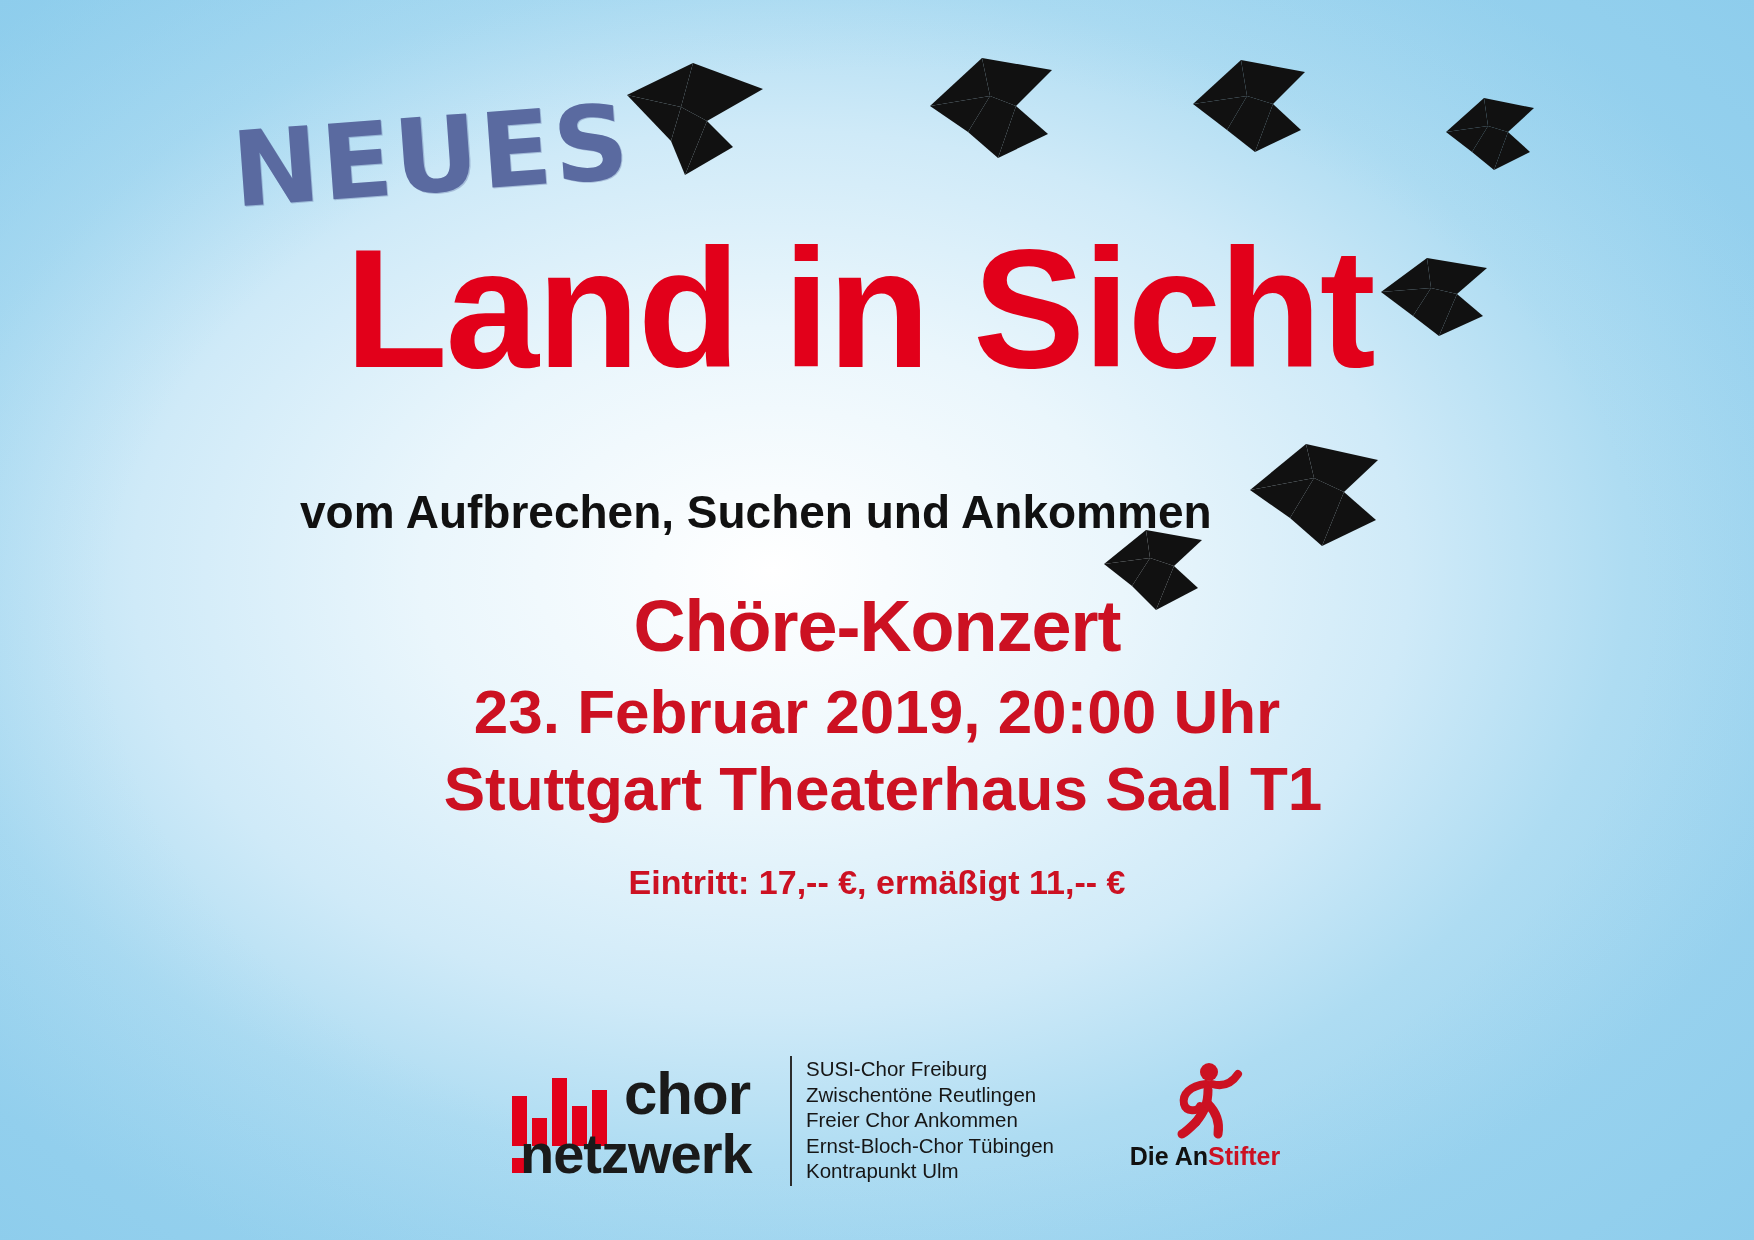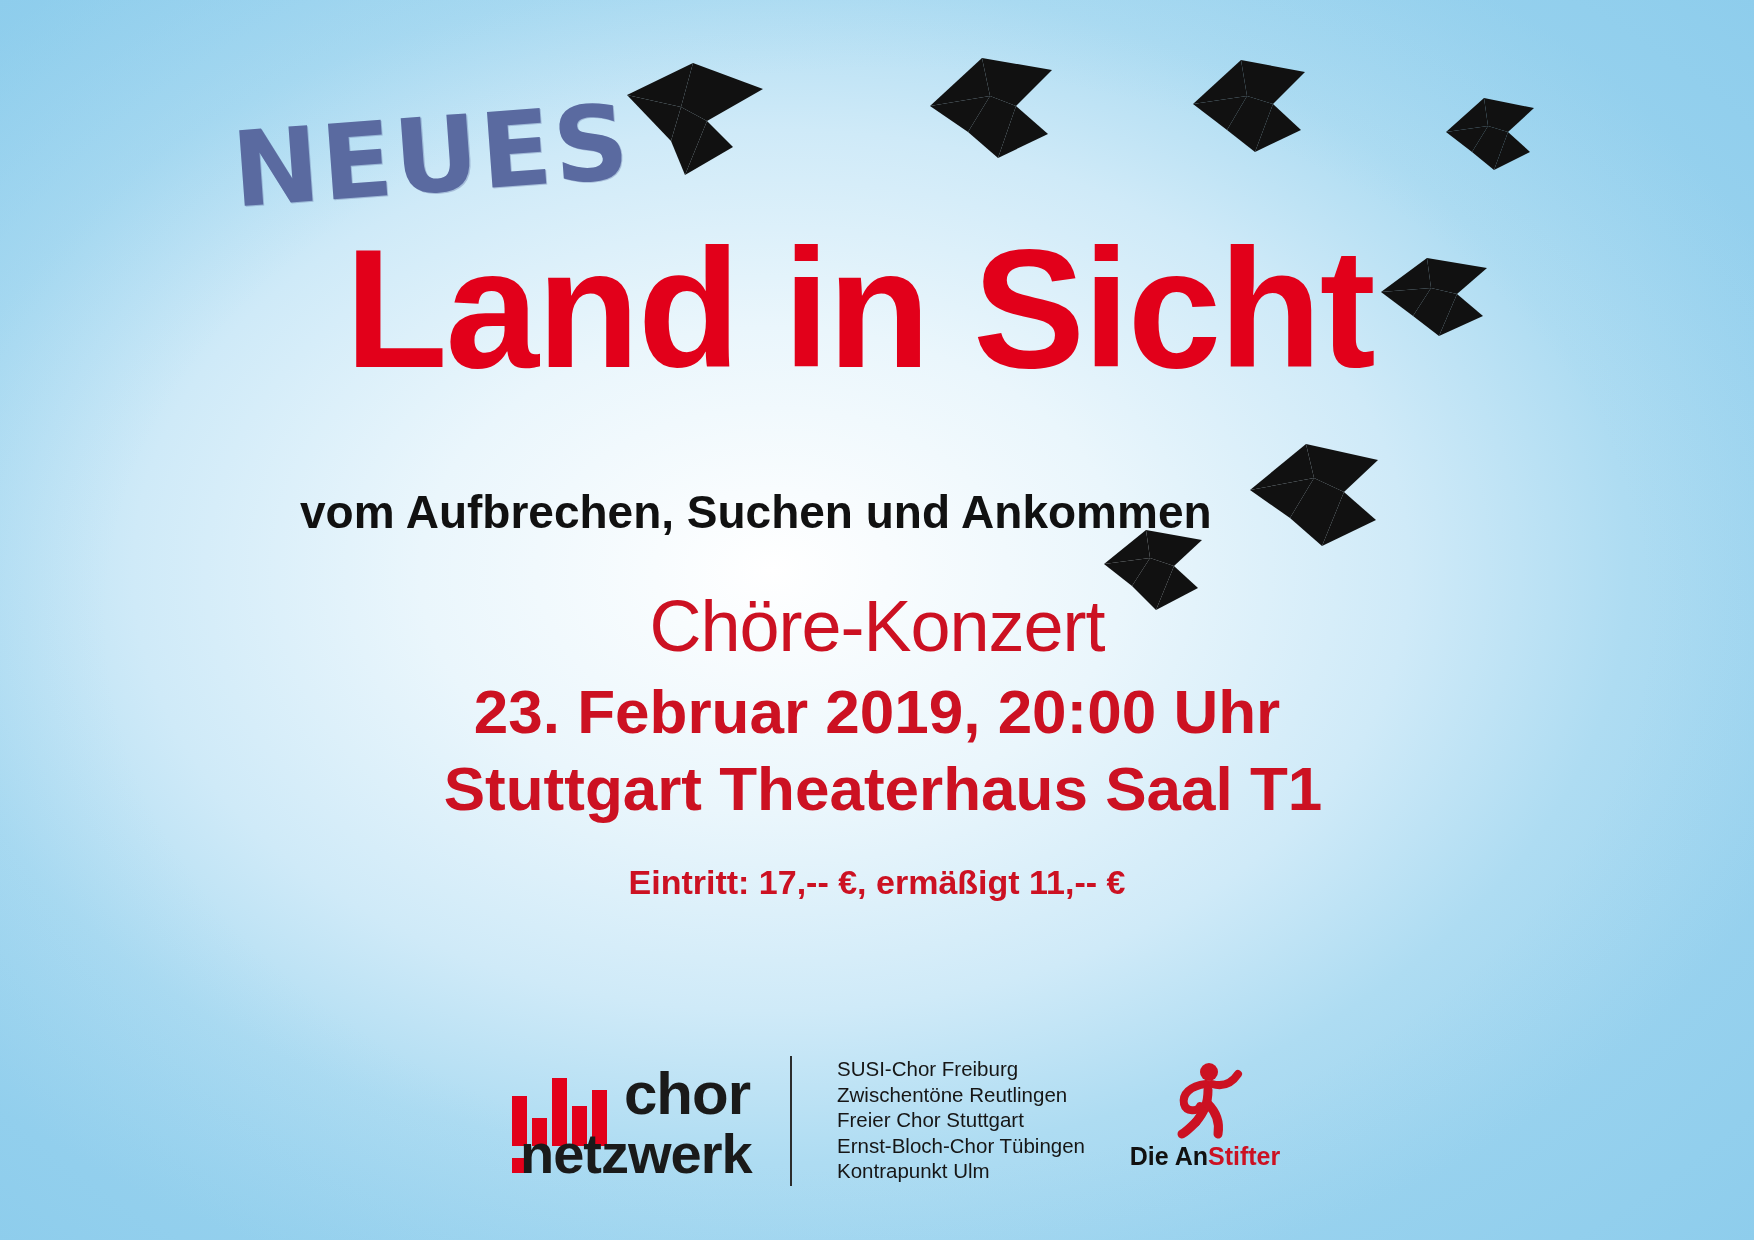--- a/index.html
+++ b/index.html
@@ -78,21 +78,21 @@
   
   .event {
     position: absolute;
     left: 0;
     top: 588px;
     width: 1754px;
     text-align: center;
     color: #cc1122;
   }
   .event .kind {
-    font-weight: 400;
+    font-weight: 700;
     font-size: 72px;
     line-height: 1.08;
     color: #cc1122;
     letter-spacing: -1px;
   }
   .event .when {
     font-weight: 700;
     font-size: 62px;
     line-height: 1.24;
     color: #cc1122;
@@ -182,21 +182,20 @@
     top: 16px;
     border-left: 2px solid #2c2c2c;
     padding-left: 14px;
     height: 130px;
   }
   .choir-list div {
     font-size: 20.5px;
     line-height: 25.5px;
     color: #161616;
     white-space: nowrap;
-    margin-left: 31px;
   }
 
   .anstifter {
     position: absolute;
     left: 1090px;
     top: 20px;
     width: 230px;
     text-align: center;
   }
   .anstifter .mark {
@@ -300,21 +299,21 @@
             <i class="b5"></i>
           <span class="dot"></span>
         </div>
         <div class="logo-word-chor">chor</div>
         <div class="logo-word-netz">netzwerk</div>
       </div>
 
       <div class="choir-list">
         <div>SUSI-Chor Freiburg</div>
         <div>Zwischentöne Reutlingen</div>
-        <div>Freier Chor Stuttgart</div>
+        <div>Freier Chor Ankommen</div>
         <div>Ernst-Bloch-Chor Tübingen</div>
         <div>Kontrapunkt Ulm</div>
       </div>
 
       <div class="anstifter">
         <div class="mark">
           <svg width="90" height="82" viewBox="0 0 90 82">
             <circle cx="49" cy="12" r="9" fill="#cc1122"></circle>
             <path d="M46 24 C30 26 22 34 24 44 C26 52 38 52 40 46" stroke="#cc1122" stroke-width="8" fill="none" stroke-linecap="round"></path>
             <path d="M52 24 C66 28 74 20 78 14" stroke="#cc1122" stroke-width="8" fill="none" stroke-linecap="round"></path>

